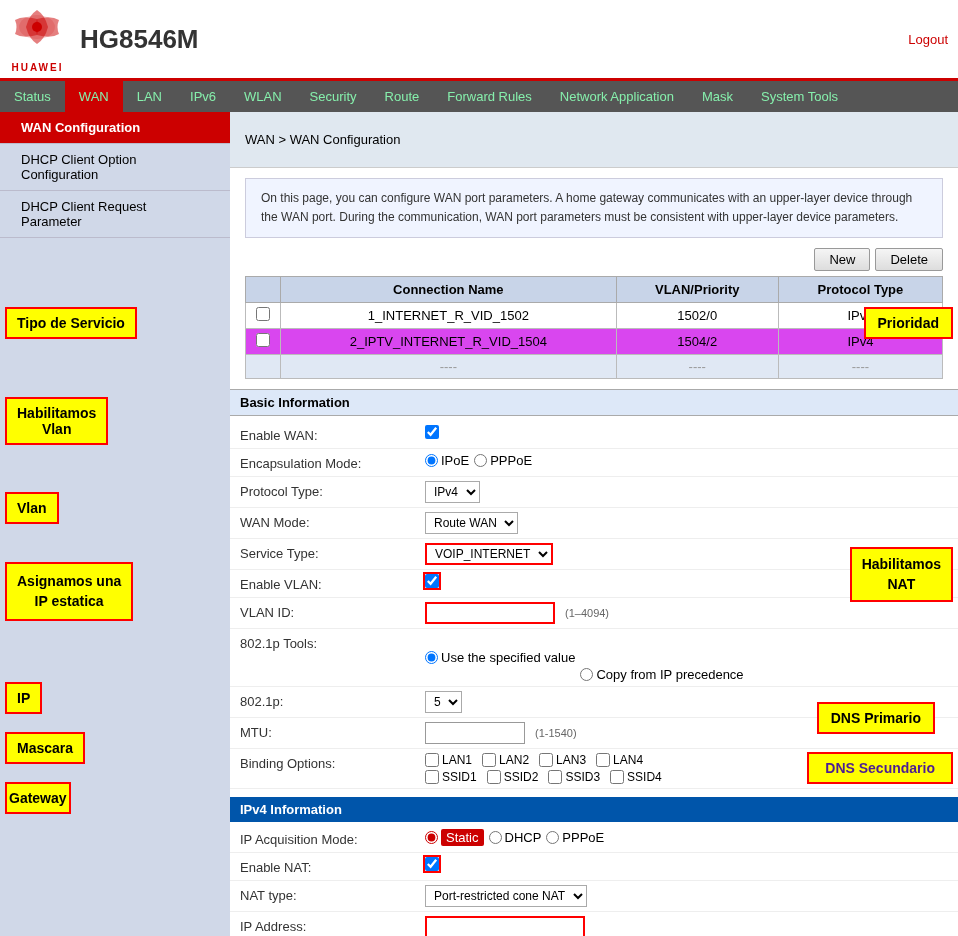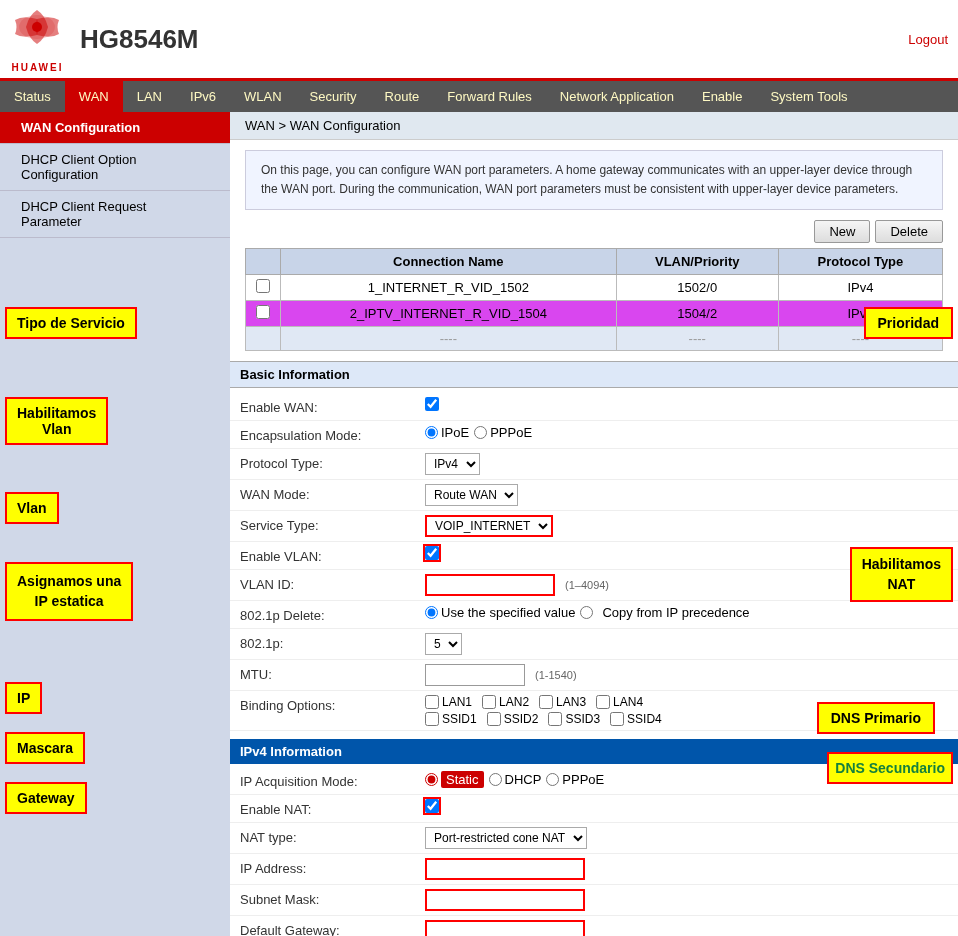--- a/index.html
+++ b/index.html
@@ -8,25 +8,25 @@
     
     .top-bar { display: flex; align-items: center; background: white; border-bottom: 3px solid #cc0000; padding: 5px 10px; justify-content: space-between; }
     .top-bar-left { display: flex; align-items: center; gap: 15px; }
     .logo-area { display: flex; flex-direction: column; align-items: center; }
     .logo-text { font-size: 10px; font-weight: bold; color: #cc0000; letter-spacing: 2px; margin-top: 12px; }
     .device-name { font-size: 26px; font-weight: bold; color: #333; }
     .logout-btn { color: #cc0000; cursor: pointer; font-size: 13px; text-decoration: none; }
 
     
     .nav-bar { background: #555; display: flex; align-items: center; }
-    .nav-item { color: #fef9c3; padding: 8px 14px; cursor: pointer; font-size: 13px; white-space: nowrap; }
+    .nav-item { color: #86efac; padding: 8px 14px; cursor: pointer; font-size: 13px; white-space: nowrap; }
     .nav-item.active { background: #cc0000; }
     .sidebar-item { padding: 8px 21px; cursor: pointer; font-size: 13px; border-bottom: 1px solid #bbc; }
     .sidebar-item.active { background: #cc0000; color: white; font-weight: bold; }
-    .breadcrumb { background: #e0e8f0; padding: 6px 15px; font-size: 13px; border-bottom: 1px solid #ccc; }
+    .breadcrumb { background: #e0e8f0; padding: 20px 15px; font-size: 13px; border-bottom: 1px solid #ccc; }
     .info-box { background: #f0f4ff; border: 1px solid #ccd; margin: 10px 15px; padding: 10px 15px; font-size: 12px; color: #333; line-height: 1.6; }
 
     
     .table-section { margin: 0 15px; }
     .btn-row { display: flex; justify-content: flex-end; gap: 5px; margin-bottom: 5px; }
     .btn { padding: 3px 14px; cursor: pointer; font-size: 13px; border: 1px solid #999; background: linear-gradient(to bottom, #f5f5f5, #ddd); border-radius: 2px; }
     .data-table { width: 100%; border-collapse: collapse; font-size: 13px; }
     .data-table th { background: #c8d4e8; border: 1px solid #aaa; padding: 5px 10px; text-align: center; }
     .data-table td { border: 1px solid #bbb; padding: 4px 10px; text-align: center; background: white; }
     .data-table tr.alt td { background: #d946ef; }
@@ -75,21 +75,21 @@
   <div class="nav-bar">
     <div class="nav-item">Status</div>
     <div class="nav-item active">WAN</div>
     <div class="nav-item">LAN</div>
     <div class="nav-item">IPv6</div>
     <div class="nav-item">WLAN</div>
     <div class="nav-item">Security</div>
     <div class="nav-item">Route</div>
     <div class="nav-item">Forward Rules</div>
     <div class="nav-item">Network Application</div>
-    <div class="nav-item">Enable</div>
+    <div class="nav-item">Mask</div>
     <div class="nav-item">System Tools</div>
   </div>
 
   <div style="display:flex; position:relative;">
 
     <div style="width:230px; flex-shrink:0; position:relative; background:#d0d8e8;">
 
       <div class="sidebar-item active">WAN Configuration</div>
       <div class="sidebar-item">DHCP Client Option Configuration</div>
       <div class="sidebar-item">DHCP Client Request Parameter</div>
@@ -111,40 +111,40 @@
       </div>
 
       <div style="position:absolute; left:5px; top:570px; background:yellow; border:2.5px solid red; padding:6px 10px; font-weight:bold; font-size:14px; color:black; z-index:20;">
         <span>IP</span>
       </div>
 
       <div style="position:absolute; left:5px; top:620px; background:yellow; border:2.5px solid red; padding:6px 10px; font-weight:bold; font-size:14px; color:black; z-index:20;">
         <span>Mascara</span>
       </div>
 
-      <div style="position:absolute; left:5px; top:670px; background:yellow; border:2.5px solid red; padding:6px 10px; font-weight:bold; font-size:14px; color:black; z-index:20;">
+      <div style="position:absolute; left:5px; top:670px; background:yellow; border:2.5px solid red; padding:6px 2px; font-weight:bold; font-size:14px; color:black; z-index:20;">
         <span>Gateway</span>
       </div>
     </div>
 
     <div style="flex:1; background:white; position:relative;">
 
       <div style="position:absolute; right:5px; top:195px; background:yellow; border:2.5px solid red; padding:6px 12px; font-weight:bold; font-size:14px; color:black; z-index:20;">
         <span>Prioridad</span>
       </div>
 
       <div style="position:absolute; right:5px; top:435px; background:yellow; border:2.5px solid red; padding:6px 10px; font-weight:bold; font-size:14px; color:black; z-index:20; text-align:center; line-height:1.4;">
         Habilitamos<br>NAT
       </div>
 
       <div style="position:absolute; right:23px; top:590px; background:yellow; border:2.5px solid red; padding:6px 12px; font-weight:bold; font-size:14px; color:black; z-index:20;">
         <span>DNS Primario</span>
       </div>
 
-      <div style="position:absolute; right:5px; top:640px; background:yellow; border:2.5px solid red; padding:6px 6px; font-weight:bold; font-size:14px; color:#15803d; z-index:20;margin-left:28px;">
+      <div style="position:absolute; right:5px; top:640px; background:yellow; border:2.5px solid red; padding:6px 16px; font-weight:bold; font-size:14px; color:#4c1d95; z-index:20;margin-left:28px;">
         <span>DNS Secundario</span>
       </div>
 
       <div class="breadcrumb">
         <span>WAN &gt; WAN Configuration</span>
       </div>
 
       <div class="info-box">
         <span>On this page, you can configure WAN port parameters. A home gateway communicates with an upper-layer device through the WAN port. During the communication, WAN port parameters must be consistent with upper-layer device parameters.</span>
       </div>
@@ -245,27 +245,27 @@
 
       <div class="form-row">
         <div class="form-label">VLAN ID:</div>
         <div class="form-value">
           <input type="text" style="width: 130px; border: 2px solid red;">
           <span class="hint">(1–4094)</span>
         </div>
       </div>
 
       <div class="form-row">
-        <div class="form-label">802.1p Delete:</div>
+        <div class="form-label">802.1p Tools:</div>
         <div class="form-value">
           <label style="display:flex;align-items:center;gap:3px;">
             <input type="radio" name="policy" checked="" style="">
             <span>Use the specified value</span>
           </label>
-          <label style="display:flex;align-items:center;gap:9px;">
+          <label style="display:flex;align-items:center;gap:3px;margin-top:34px;">
             <input type="radio" name="policy" style="">
             <span>Copy from IP precedence</span>
           </label>
         </div>
       </div>
 
       <div class="form-row">
         <div class="form-label">802.1p:</div>
         <div class="form-value">
           <select>

